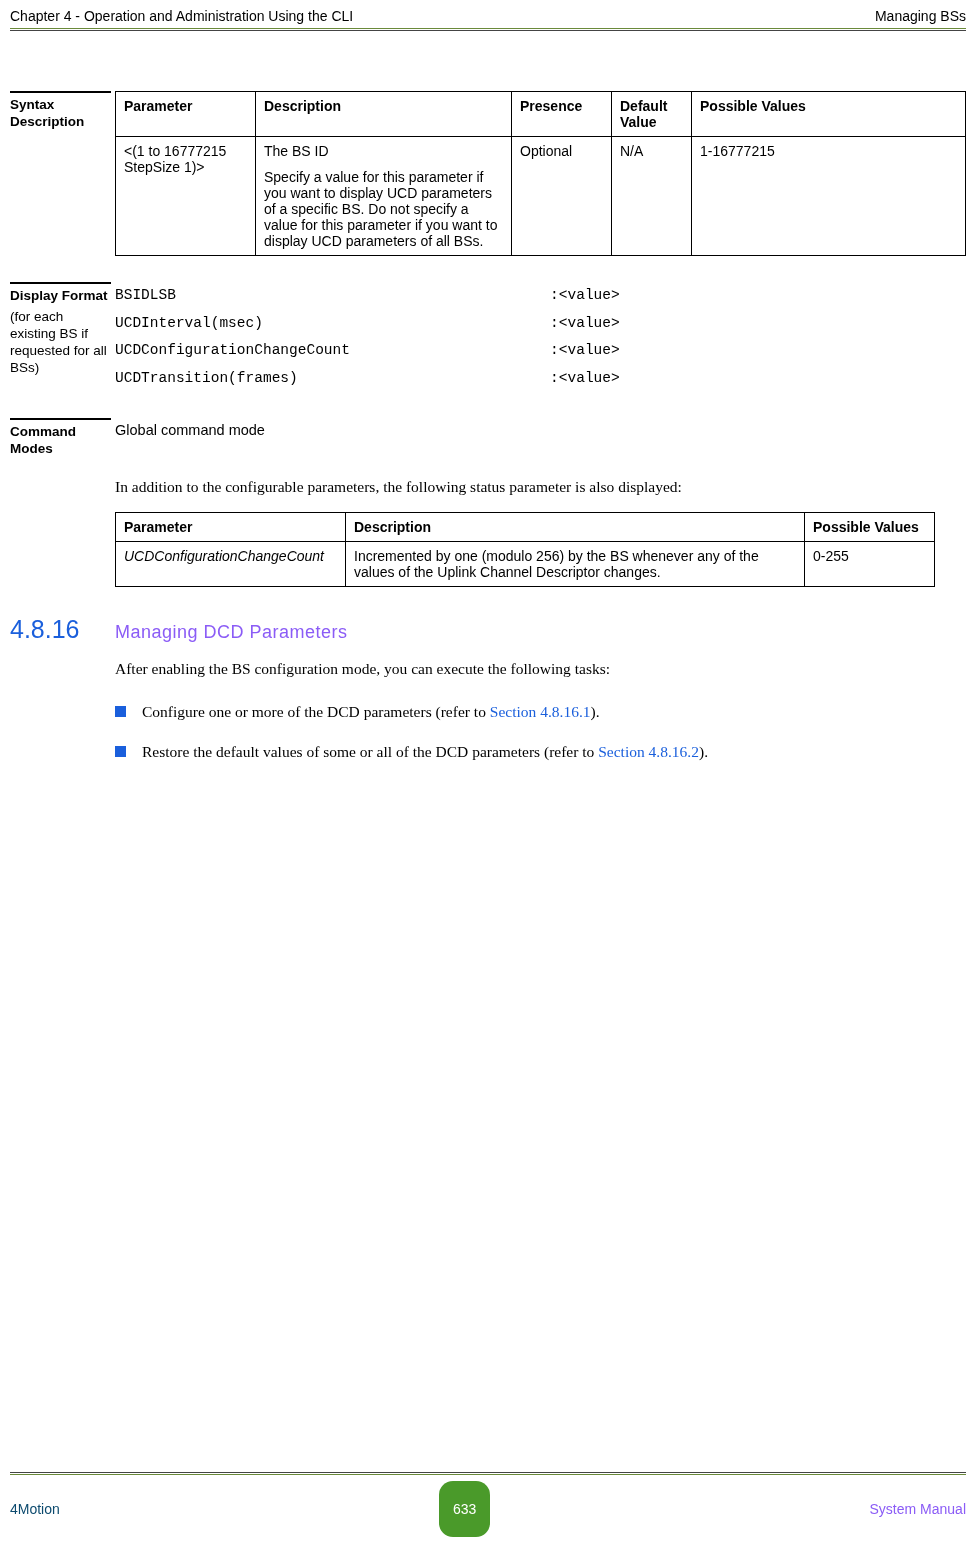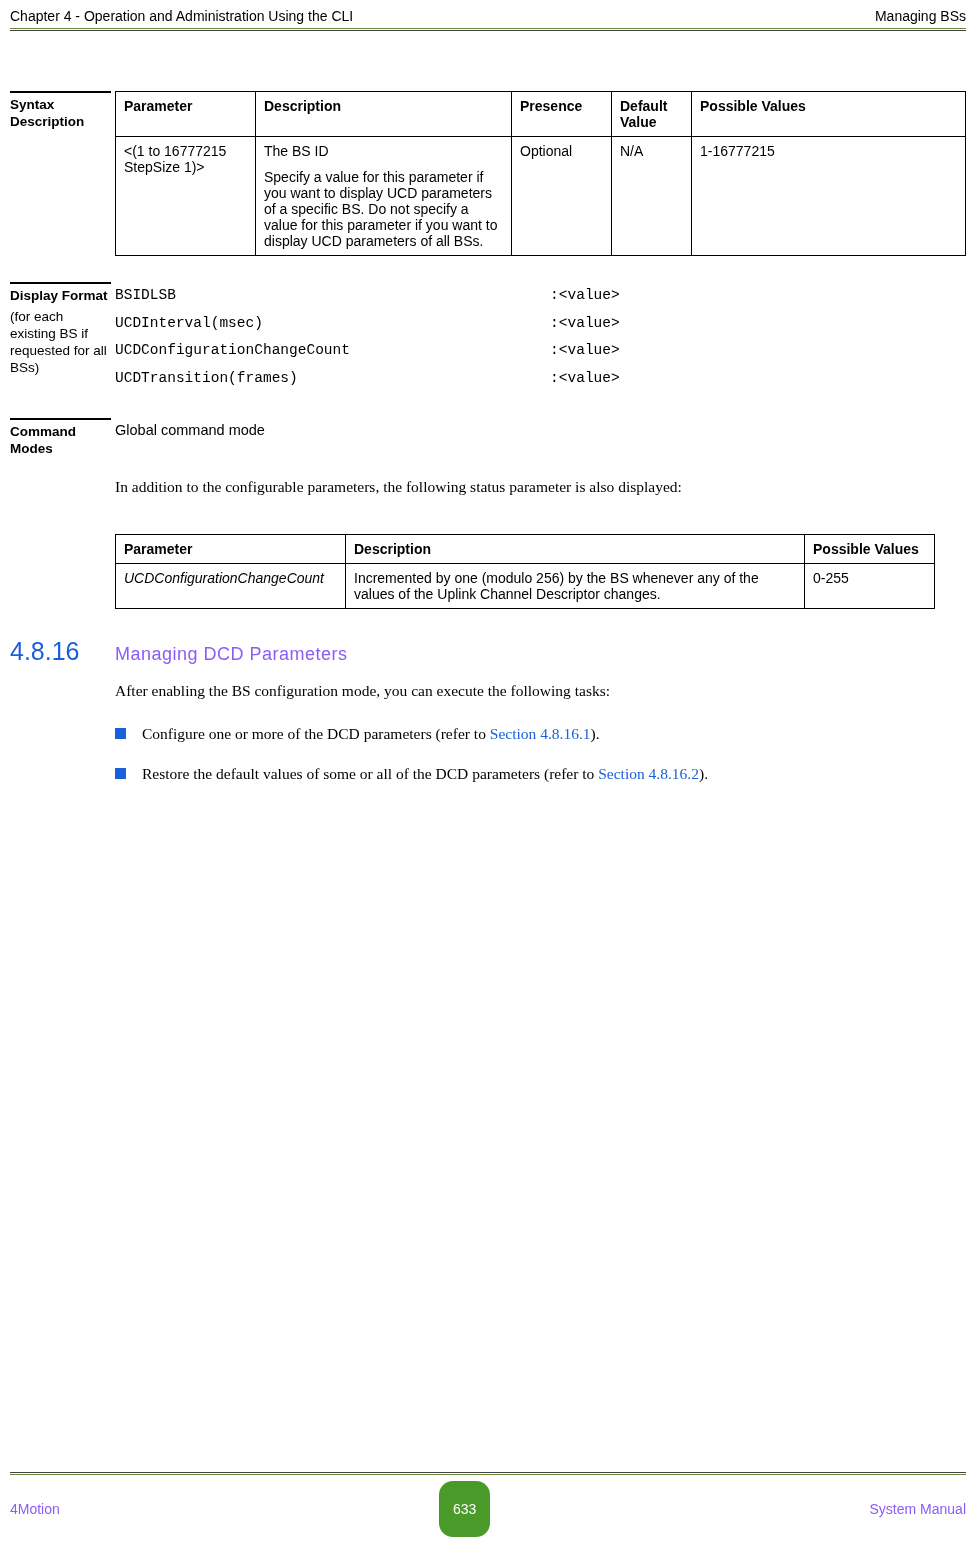--- a/index.html
+++ b/index.html
@@ -78,21 +78,21 @@
     font-family: "Courier New", Courier, monospace;
     font-size: 14.5px;
     line-height: 1.9;
     white-space: pre;
   }
   .body-text {
     font-family: "Bookman Old Style", Georgia, serif;
     font-size: 15.5px;
     line-height: 1.45;
     margin-left: 105px;
-    margin-bottom: 36px;
+    margin-bottom: 14px;
   }
   table.status {
     border-collapse: collapse;
     width: 820px;
     margin-left: 105px;
     font-size: 14px;
     margin-bottom: 28px;
   }
   table.status th, table.status td {
     border: 1px solid #000;
@@ -143,21 +143,21 @@
   .footer-rule {
     border: none; border-top: 0.5px solid #444; margin-bottom: 1px;
   }
   .footer-rule2 {
     border: none; border-top: 1.5px solid #6a8a3a; margin-bottom: 6px;
   }
   .footer-row {
     display: flex; justify-content: space-between; align-items: center;
     font-size: 14px;
   }
-  .footer-left { color: #8b5cf6; }
+  .footer-left { color: #0c4a6e; }
   .footer-right { color: #8b5cf6; }
   .page-badge {
     background: #4a9a2a;
     color: #fff;
     border-radius: 14px;
     padding: 20px 14px;
     font-size: 14px;
   }
 </style>
 </head>

